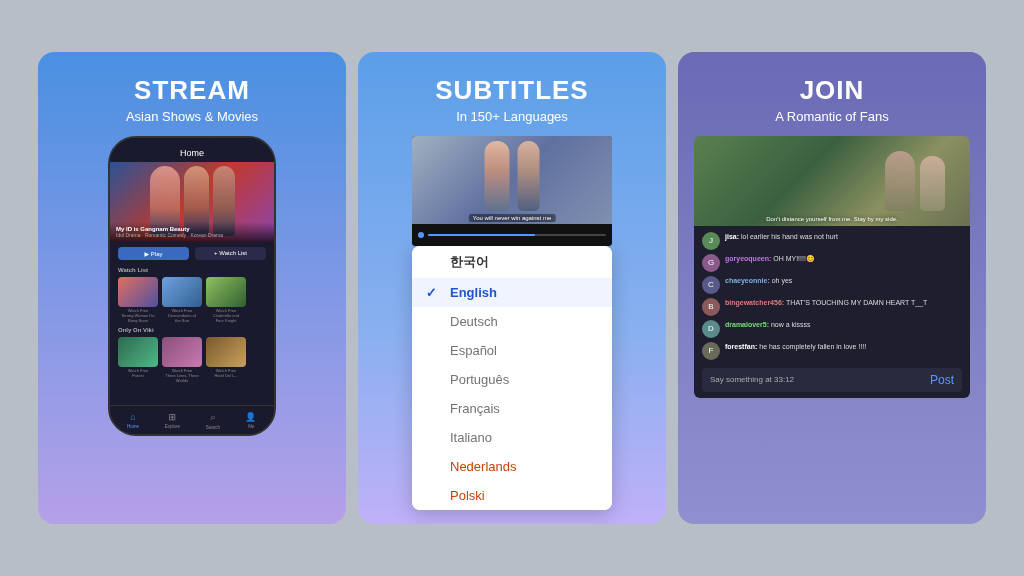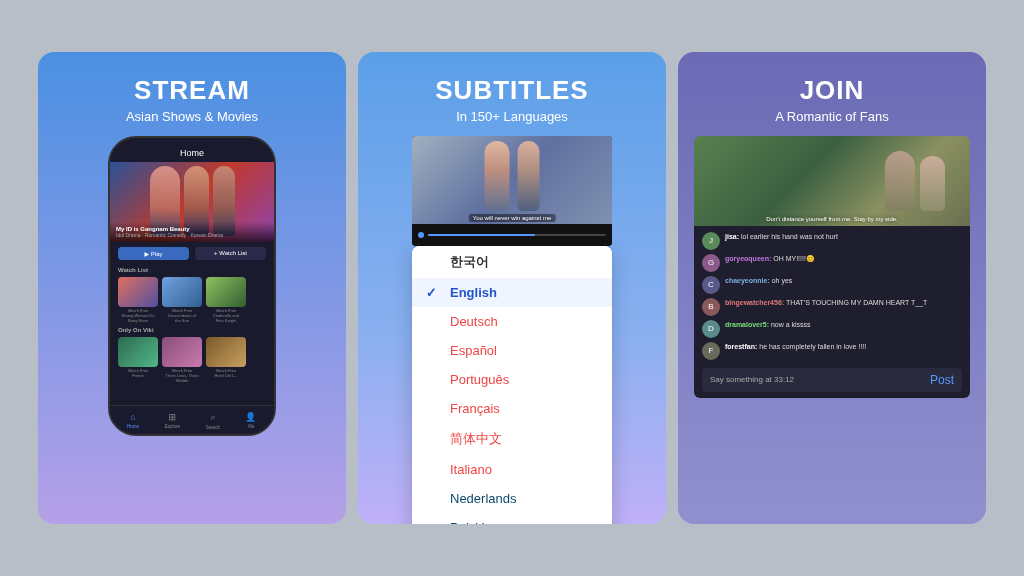--- a/index.html
+++ b/index.html
@@ -264,39 +264,39 @@
       width: 200px;
       background: white;
       border-radius: 8px;
       overflow: hidden;
       margin-top: 0;
       box-shadow: 0 4px 20px rgba(0,0,0,0.2);
     }
     .lang-item {
       padding: 7px 14px;
       font-size: 13px;
-      color: #ef4444;
+      color: #737373;
       display: flex;
       align-items: center;
       gap: 8px;
       cursor: pointer;
       background: white;
     }
     .lang-item.korean {
       color: #333;
       font-size: 13px;
       font-weight: bold;
     }
     .lang-item.selected {
       background: #f0f4ff;
       color: #2255cc;
       font-weight: 600;
     }
     .lang-item.dimmed {
-      color: #0c4a6e;
+      color: #c2410c;
     }
     .check-mark {
       color: #2255cc;
       font-size: 13px;
       width: 16px;
     }
     .no-check {
       width: 16px;
     }
 
@@ -547,24 +547,20 @@
           <span class="no-check"></span>
           <span>Español</span>
         </div>
         <div class="lang-item">
           <span class="no-check"></span>
           <span>Português</span>
         </div>
         <div class="lang-item">
           <span class="no-check"></span>
           <span>Français</span>
-        </div>
-        <div class="lang-item">
-          <span class="no-check"></span>
-          <span>简体中文</span>
         </div>
         <div class="lang-item">
           <span class="no-check"></span>
           <span>Italiano</span>
         </div>
         <div class="lang-item dimmed">
           <span class="no-check"></span>
           <span>Nederlands</span>
         </div>
         <div class="lang-item dimmed">

